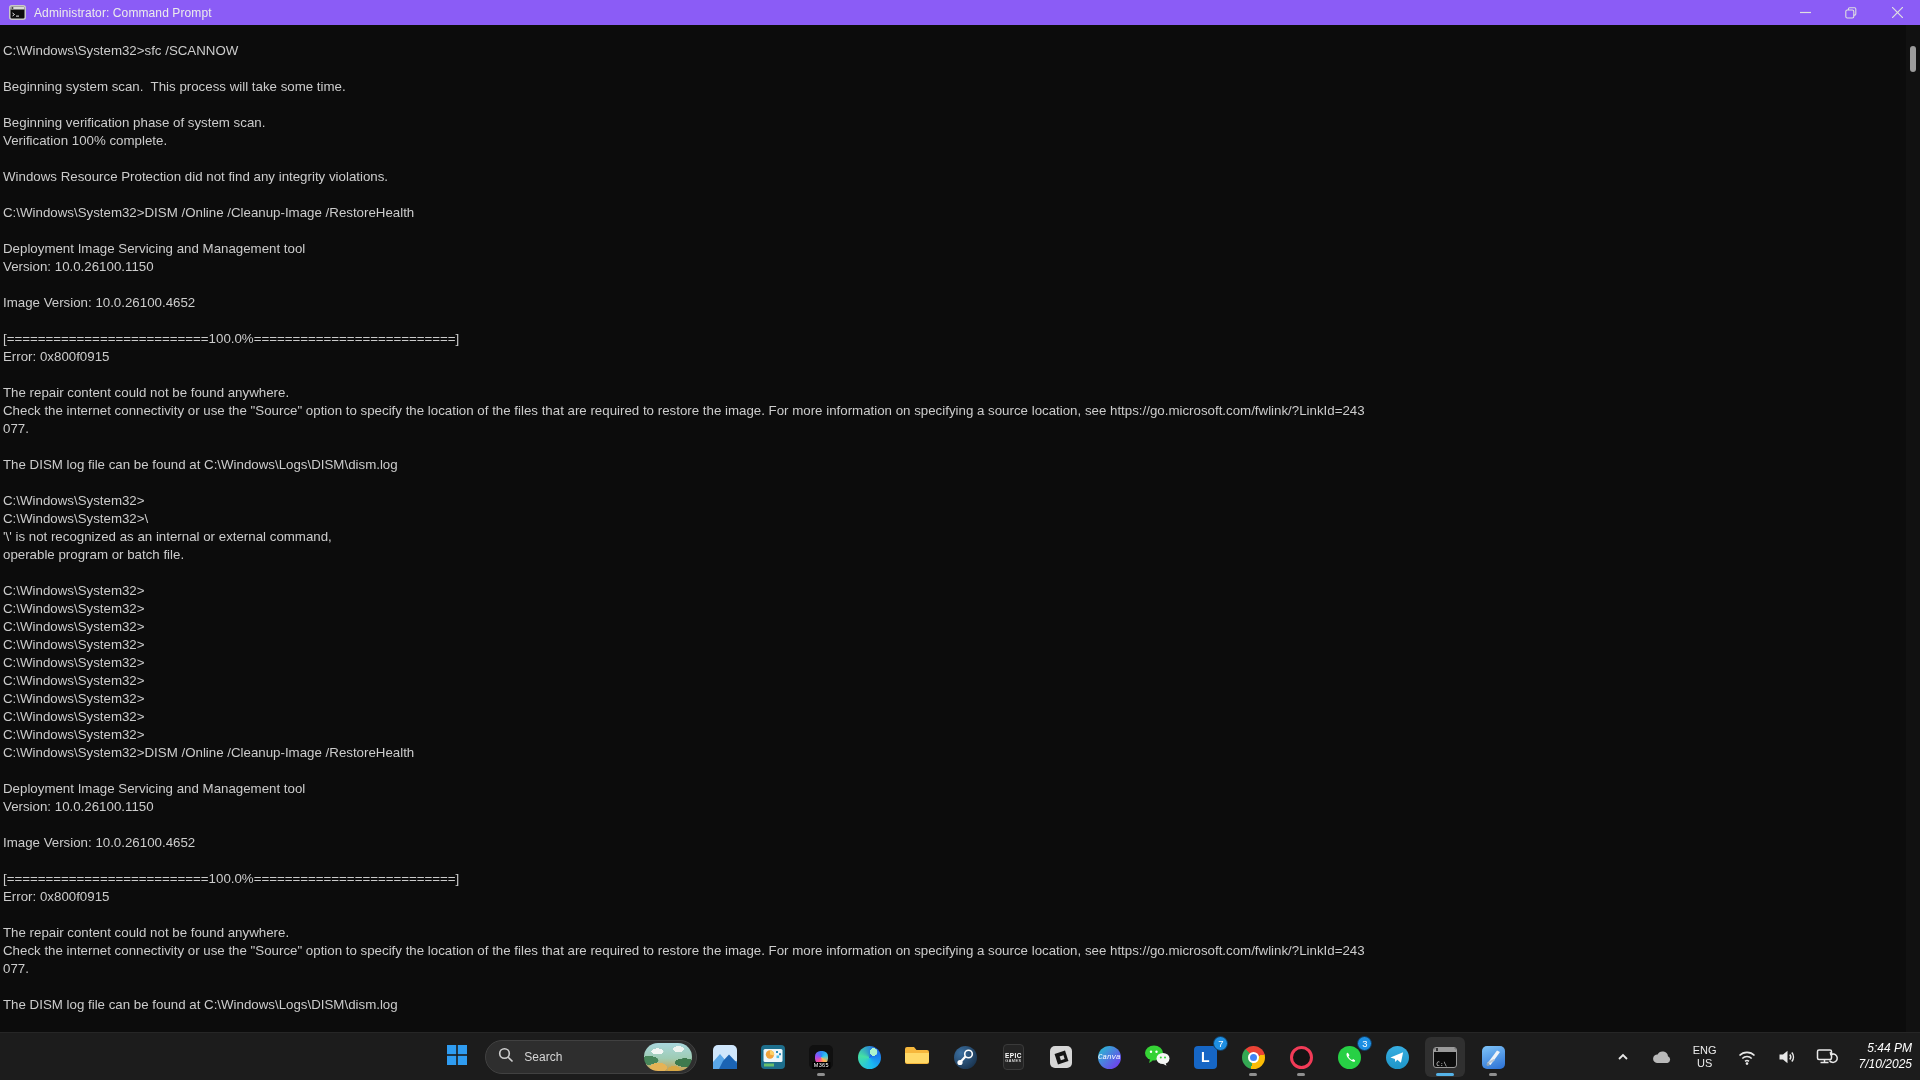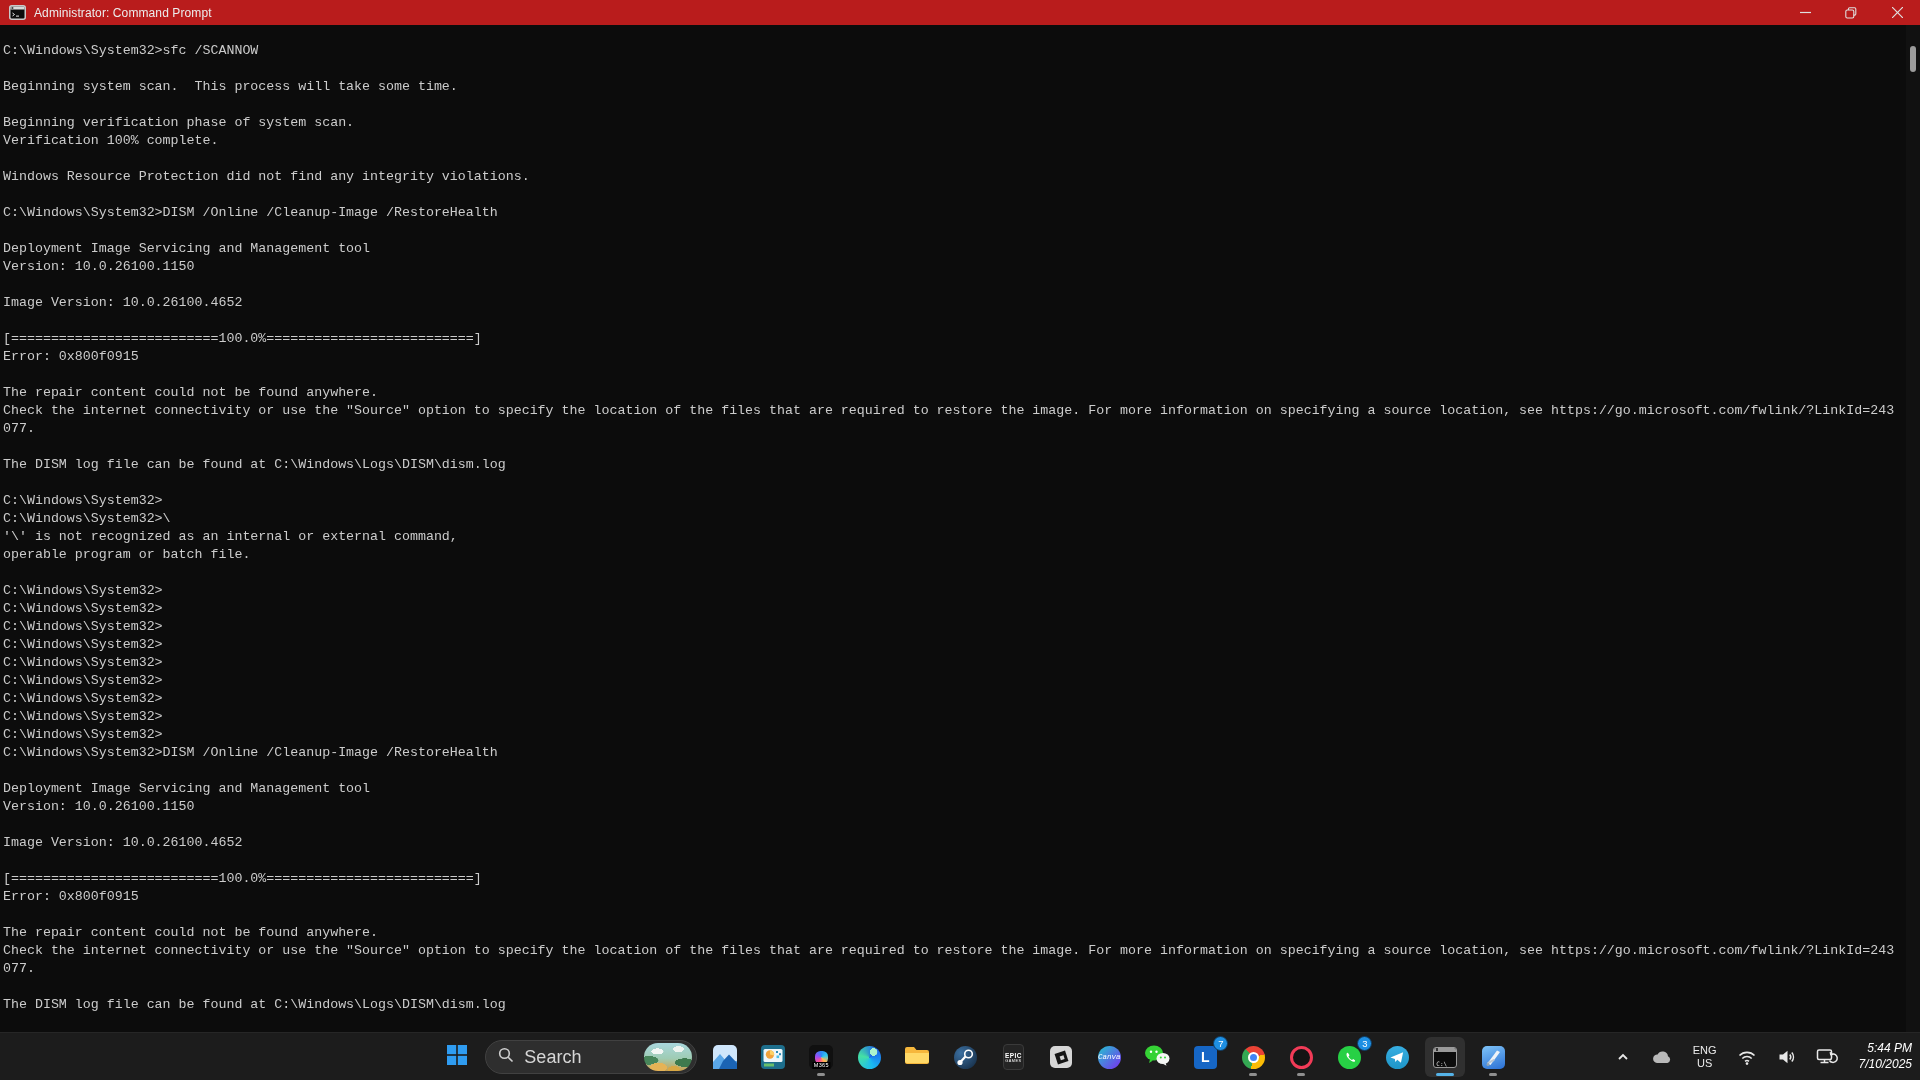--- a/index.html
+++ b/index.html
@@ -1,48 +1,48 @@
 <!DOCTYPE html>
 <html><head>
 <meta charset="utf-8">
 <style>
   * { margin:0; padding:0; box-sizing:border-box; }
   html,body { width:1920px; height:1080px; overflow:hidden; background:#0c0c0c; font-family:"Liberation Sans",sans-serif; }
 
   
-  .titlebar { position:absolute; top:0; left:0; right:0; height:25px; background:#b91c1c; display:flex; align-items:center; z-index:5; }
+  .titlebar { position:absolute; top:0; left:0; right:0; height:25px; background:#8b5cf6; display:flex; align-items:center; z-index:5; }
   .cmdicon { width:17px; height:15px; margin:0 8px 0 9px; flex:0 0 auto; }
   .title { font-size:12px; color:#ececec; letter-spacing:.1px; }
   .controls { margin-left:auto; display:flex; height:100%; }
   .ctrl { width:46px; height:100%; display:flex; align-items:center; justify-content:center; }
   .ctrl svg { display:block; }
 
   
   .terminal { position:absolute; top:25px; left:0; right:14px; bottom:48px; padding:17px 0 16px 3px;
-              font-family:Liberation Mono, monospace; font-size:13.3px; line-height:18px;
+              font-family:Liberation Sans, sans-serif; font-size:13.3px; line-height:18px;
               color:#cccccc; white-space:pre; overflow:hidden; }
   .tline { height:18px; }
 
   .scrollbar { position:absolute; top:25px; right:0; bottom:48px; width:14px; background:#111111; }
   .sthumb { position:absolute; top:21px; left:4px; width:6px; height:26px; background:#9c9c9c; border-radius:3px; }
 
   
   .taskbar { position:absolute; left:0; right:0; bottom:0; height:48px; background:#1c1c1c; border-top:1px solid #262626; z-index:10; }
   .tb-center { position:absolute; left:50.8%; top:0; height:48px; transform:translateX(-50%); display:flex; align-items:center; gap:8px; }
   .slot { width:40px; height:40px; border-radius:6px; display:flex; align-items:center; justify-content:center; position:relative; flex:0 0 auto; }
   .slot.active { background:#303030; }
   .runbar { position:absolute; bottom:1px; left:50%; transform:translateX(-50%); width:8px; height:3px; border-radius:2px; background:#8f8f8f; }
   .runbar.act { width:18px; background:#55b3e8; }
   .badge { position:absolute; top:-1px; right:-3px; min-width:15px; height:15px; border-radius:8px; background:#1e8fe3; color:#fff;
            font-size:9.5px; display:flex; align-items:center; justify-content:center; padding:0 3px; border:1px solid #10395c; }
 
   
   .searchpill { height:34px; width:212px; border-radius:17px; background:#2e2e2e; border:1px solid #414141;
                 display:flex; align-items:center; gap:10px; padding:0 4px 0 12px; flex:0 0 auto; }
-  .searchtxt { color:#d6d6d6; font-size:18px; flex:1; }
+  .searchtxt { color:#d6d6d6; font-size:12px; flex:1; }
   .bingthumb { width:48px; height:28px; border-radius:14px; flex:0 0 auto;
       background:
         radial-gradient(ellipse 14px 8px at 30% 88%, #e5b356 0 60%, transparent 61%),
         radial-gradient(ellipse 10px 6px at 62% 95%, #d9a844 0 60%, transparent 61%),
         radial-gradient(ellipse 16px 7px at 85% 70%, #3e7a4e 0 60%, transparent 61%),
         radial-gradient(ellipse 16px 7px at 10% 62%, #47855a 0 60%, transparent 61%),
         radial-gradient(ellipse 10px 5px at 28% 30%, #f3f7f5 0 60%, transparent 61%),
         radial-gradient(ellipse 9px 5px at 72% 22%, #eef4f0 0 60%, transparent 61%),
         linear-gradient(180deg,#a9d7dd 0%, #9fccb4 55%, #caa14f 100%); }
 

